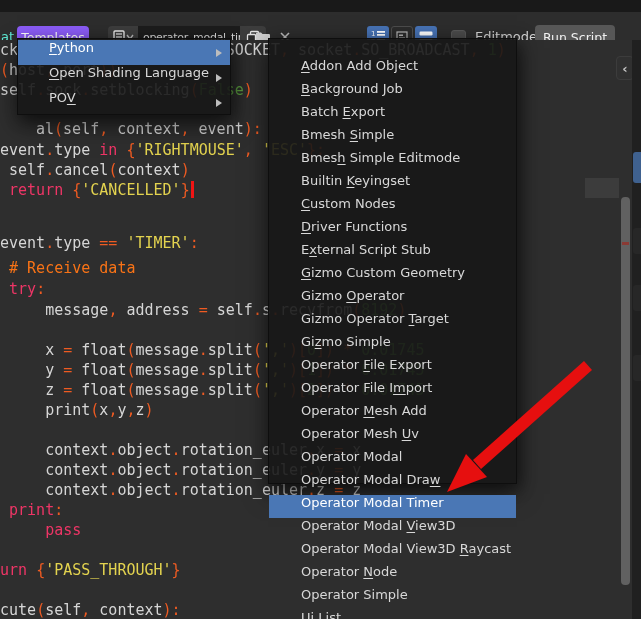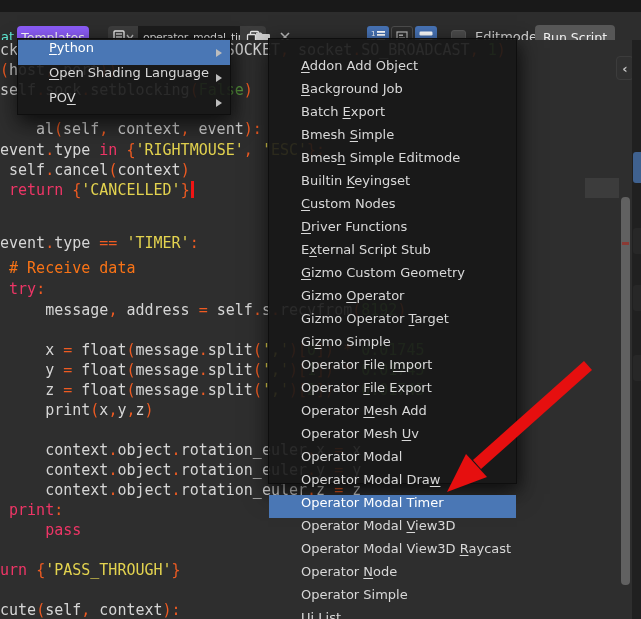--- a/index.html
+++ b/index.html
@@ -223,24 +223,24 @@
       <div class="mi">
         <span>Gizmo <u>O</u>perator</span>
       </div>
       <div class="mi">
         <span>Gizmo Operator <u>T</u>arget</span>
       </div>
       <div class="mi">
         <span>Gi<u>z</u>mo Simple</span>
       </div>
       <div class="mi">
+        <span>Operator <u>F</u>ile Export</span>
+      </div>
+      <div class="mi">
         <span>Operator File I<u>m</u>port</span>
-      </div>
-      <div class="mi">
-        <span>Operator <u>F</u>ile Export</span>
       </div>
       <div class="mi">
         <span>Operator <u>M</u>esh Add</span>
       </div>
       <div class="mi">
         <span>Operator Mesh <u>U</u>v</span>
       </div>
       <div class="mi">
         <span>Operator Modal</span>
       </div>

